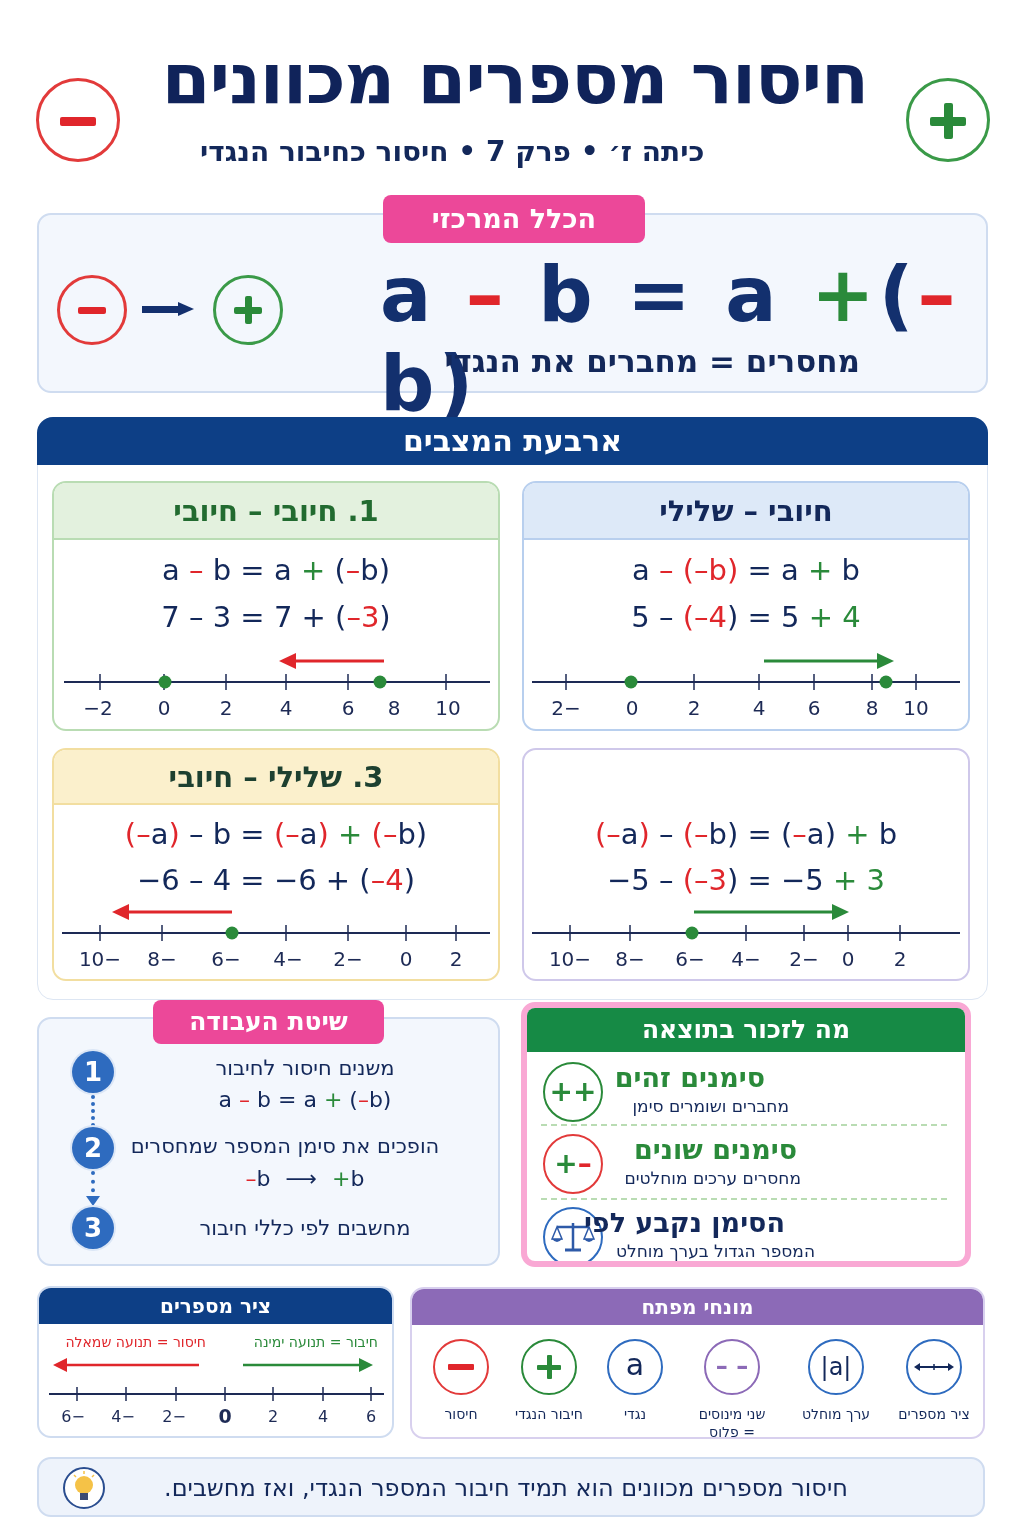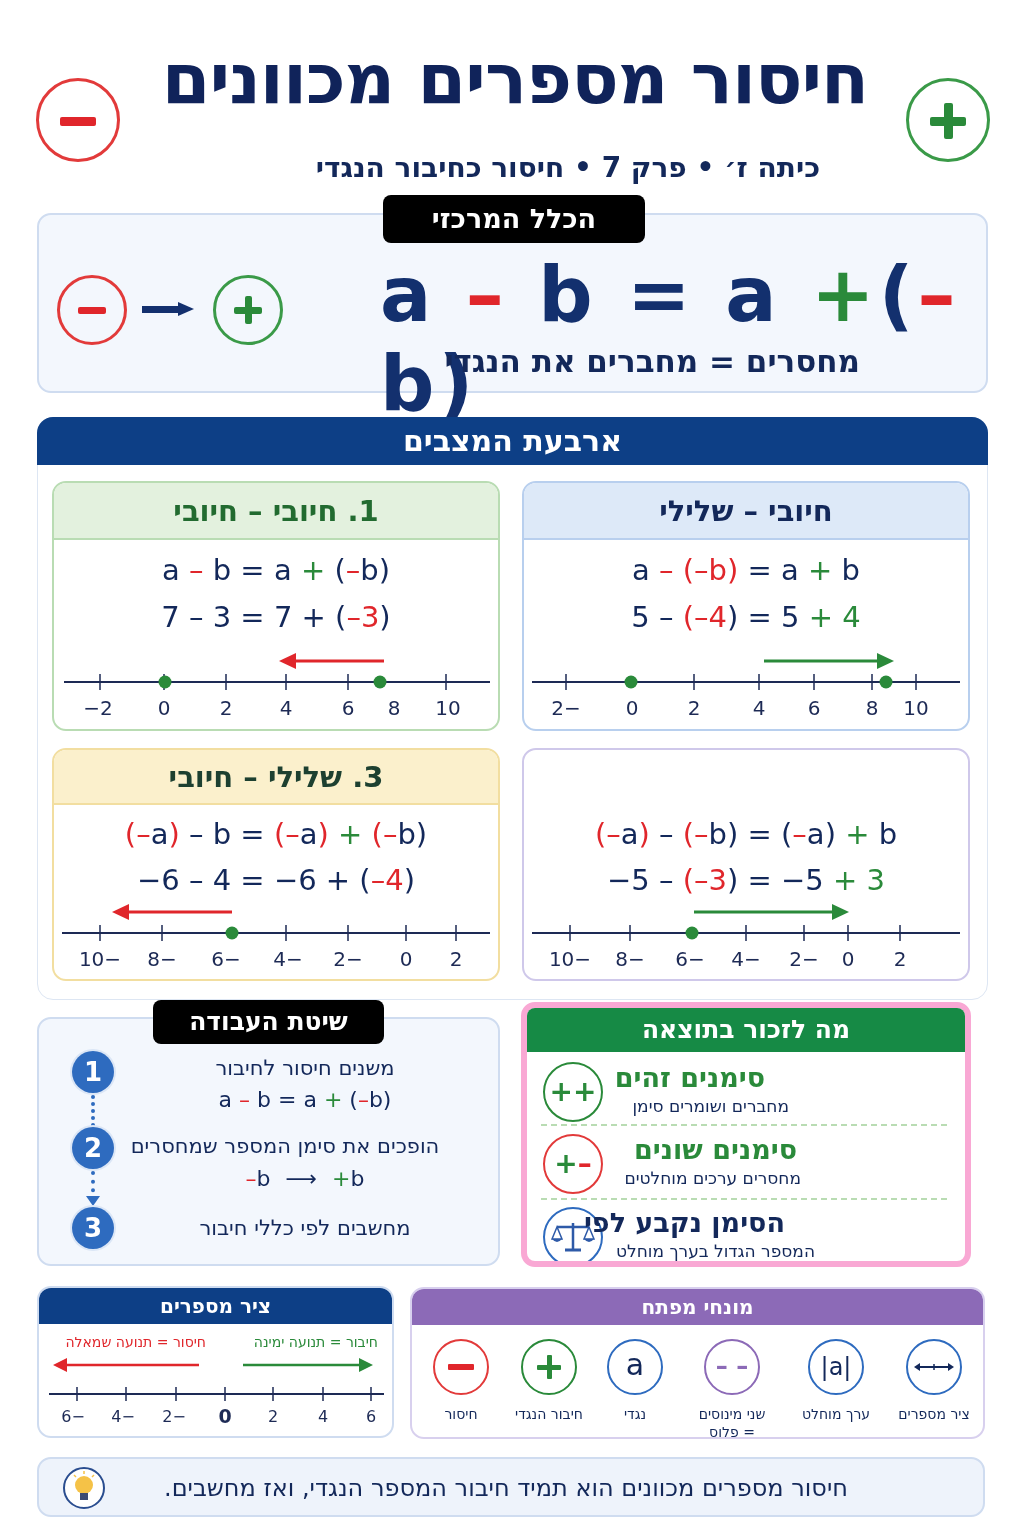--- a/index.html
+++ b/index.html
@@ -5,31 +5,31 @@
   * { box-sizing: border-box; margin: 0; padding: 0; }
   html, body { width: 1024px; height: 1536px; background: #ffffff; overflow: hidden; }
   body { position: relative; font-family: "DejaVu Sans", "Liberation Sans", sans-serif; color: #13285a; }
   .abs { position: absolute; }
   .red { color: #e0262b; }
   .green { color: #2a8a3a; }
 
   
   .title { position: absolute; left: 120px; width: 790px; top: 38px; text-align: center;
     font-family: "DejaVu Sans", sans-serif; font-weight: 900; font-size: 70px; color: #10235a; letter-spacing: -1px; }
-  .subtitle { position: absolute; left: 200px; width: 620px; top: 151px; text-align: right; font-size: 28px; font-weight: bold; color: #13285a; }
+  .subtitle { position: absolute; left: 200px; width: 620px; top: 135px; text-align: left; font-size: 28px; font-weight: bold; color: #13285a; }
   .big-circle { position: absolute; width: 84px; height: 84px; border-radius: 50%; border: 3px solid; }
   .big-circle.minus { left: 36px; top: 78px; border-color: #e23a3a; }
   .big-circle.plus { left: 906px; top: 78px; border-color: #3a9a48; }
   .bar-h { position: absolute; left: 21px; top: 36px; width: 36px; height: 9px; background: #e0262b; border-radius: 2px; }
   .bar-hg { position: absolute; left: 21px; top: 36px; width: 36px; height: 9px; background: #2a8a3a; border-radius: 2px; }
   .bar-vg { position: absolute; left: 35px; top: 22px; width: 9px; height: 36px; background: #2a8a3a; border-radius: 2px; }
 
   
   .rule-box { position: absolute; left: 37px; top: 213px; width: 951px; height: 180px; border: 2px solid #cfdcf0; border-radius: 14px; background: #f3f7fd; }
-  .pill { position: absolute; background: #000000; color: #fff; font-weight: bold; border-radius: 8px; text-align: center; }
+  .pill { position: absolute; background: #ec4899; color: #fff; font-weight: bold; border-radius: 8px; text-align: center; }
   .rule-pill { left: 383px; top: 195px; width: 262px; height: 48px; line-height: 48px; font-size: 27px; }
   .rule-formula { position: absolute; left: 380px; top: 250px; width: 580px; text-align: left; font-size: 76px; font-weight: bold; color: #13306e; letter-spacing: 4px; direction: ltr; }
   .rule-caption { position: absolute; left: 380px; top: 343px; width: 480px; text-align: right; font-size: 31px; font-weight: bold; color: #13285a; }
   .mid-circle { position: absolute; width: 70px; height: 70px; border-radius: 50%; border: 3px solid; }
   .mid-circle .bh { position: absolute; left: 18px; top: 29px; width: 28px; height: 7px; border-radius: 2px; }
   .mid-circle .bv { position: absolute; left: 29px; top: 18px; width: 7px; height: 28px; border-radius: 2px; }
   .arrow-navy { position: absolute; left: 142px; top: 302px; width: 52px; height: 14px; }
 
   
   .cases-frame { position: absolute; left: 37px; top: 417px; width: 951px; height: 583px; border: 1px solid #dde6f3; border-radius: 16px; background: #ffffff; }

